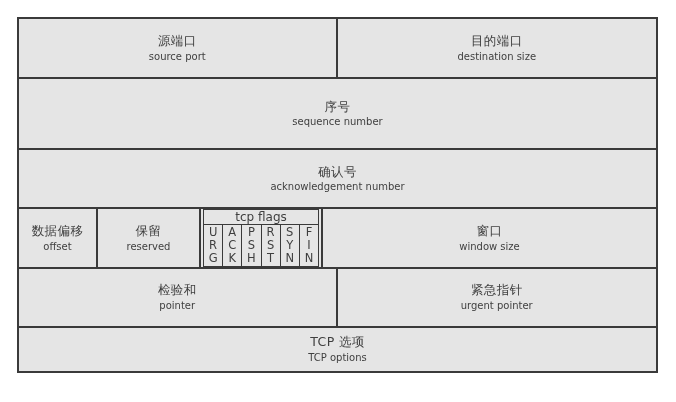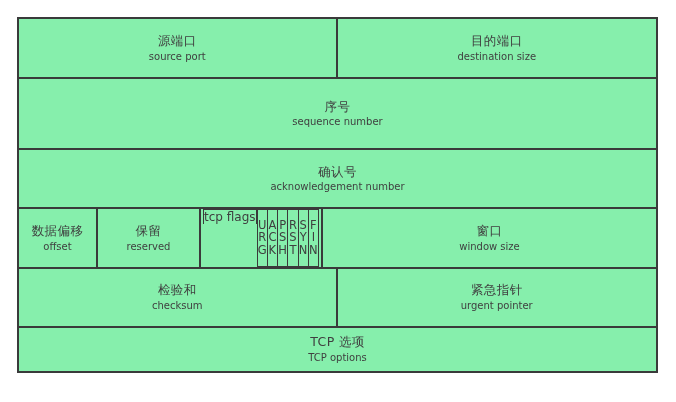--- a/index.html
+++ b/index.html
@@ -17,21 +17,21 @@
 
   
   #tcp-header-diagram {
     position: absolute;
     left: 17px;
     top: 17px;
     width: 641px;
     height: 356px;
     box-sizing: border-box;
     border: 2px solid #3a3a3a;
-    background: #86efac;
+    background: #e5e5e5;
     display: flex;
     flex-direction: column;
   }
 
   .hdr-row {
     display: flex;
     box-sizing: border-box;
     border-bottom: 2px solid #3a3a3a;
     position: relative;
   }
@@ -82,21 +82,21 @@
     display: block;
     border-right: 2px solid #3a3a3a;
   }
   .flags-box {
     position: absolute;
     left: 2px;
     top: 0px;
     right: 2px;
     bottom: 0px;
     display: flex;
-    flex-direction: row;
+    flex-direction: column;
   }
   .flags-title {
     height: 15px;
     line-height: 15px;
     font-size: 12px;
     text-align: center;
     box-sizing: border-box;
     border: 1.5px solid #3a3a3a;
     border-bottom: none;
     white-space: nowrap;
@@ -201,21 +201,21 @@
 
     <div class="cell w-window last-col">
       <span class="cell-cn">窗口</span>
       <span class="cell-en">window size</span>
     </div>
   </div>
 
   <div class="hdr-row row-checksum">
     <div class="cell w-half">
       <span class="cell-cn">检验和</span>
-      <span class="cell-en">checksum</span>
+      <span class="cell-en">pointer</span>
     </div>
     <div class="cell w-half last-col">
       <span class="cell-cn">紧急指针</span>
       <span class="cell-en">urgent pointer</span>
     </div>
   </div>
 
   <div class="hdr-row row-options last">
     <div class="cell w-full last-col">
       <span class="cell-cn">TCP 选项</span>

